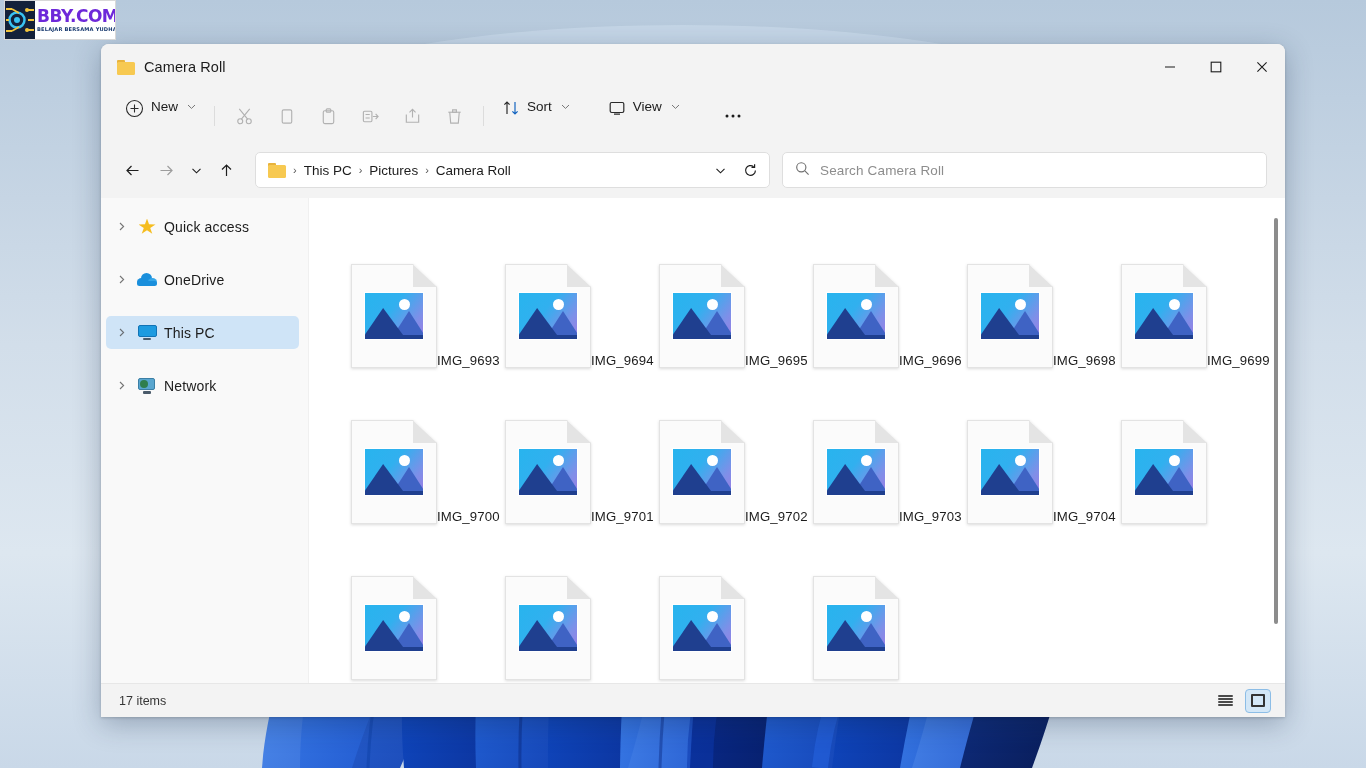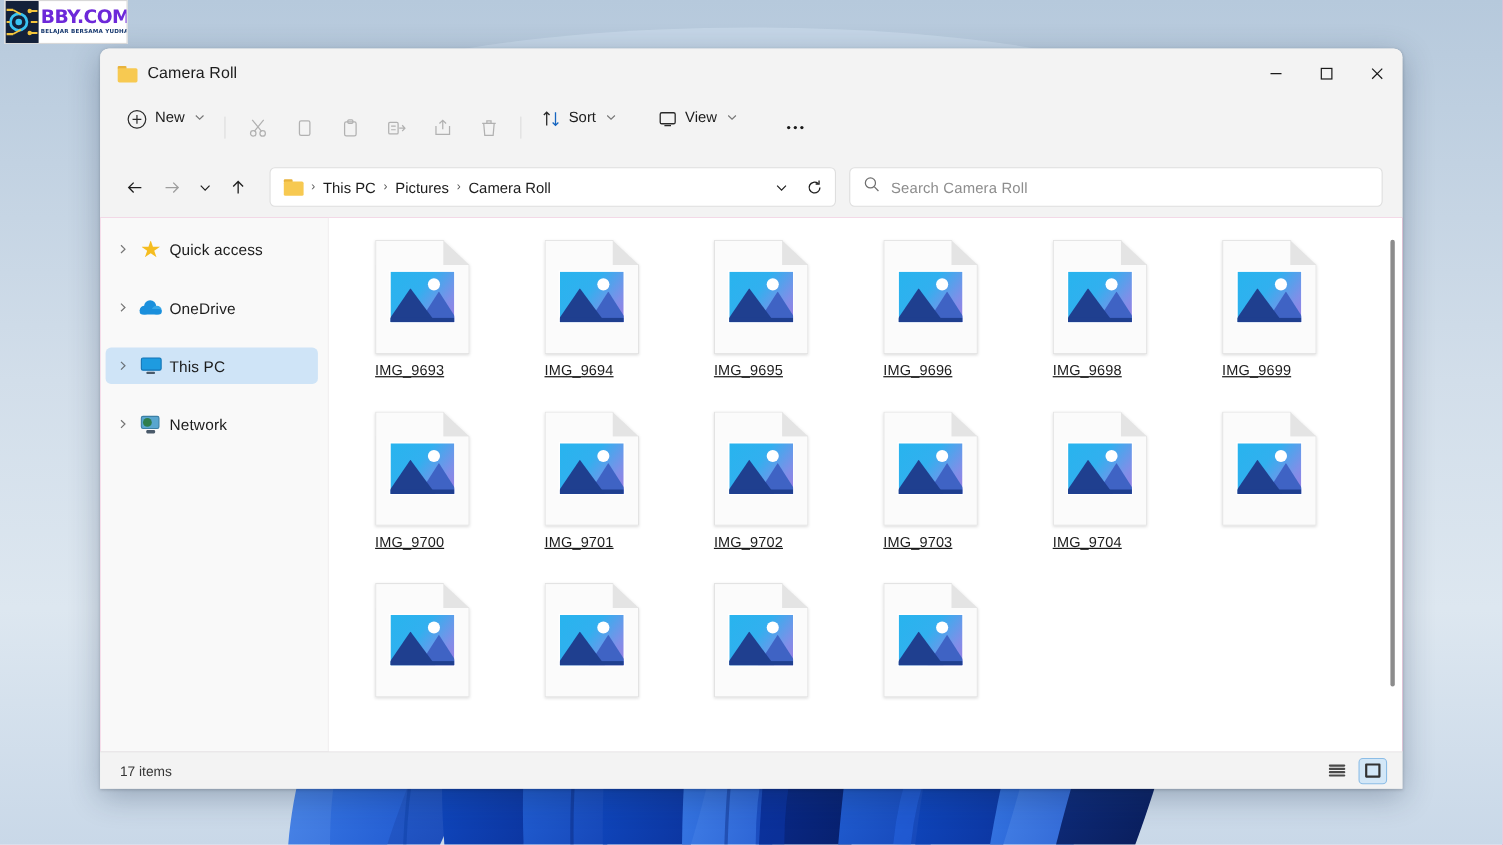--- a/index.html
+++ b/index.html
@@ -59,21 +59,21 @@
     font-weight: bold;
     letter-spacing: 0.18px;
     color: #16386e;
     margin-top: 2px;
     white-space: nowrap;
   }
 
   
   #explorer-window {
     position: absolute;
-    left: 91px; top: 44px;
+    left: 101px; top: 44px;
     width: 1184px; height: 673px;
     background: #f3f3f3;
     border-radius: 8px 8px 0 0;
     box-shadow: 0 7px 28px rgba(20,40,70,0.30), 0 1px 3px rgba(0,0,0,0.18);
     overflow: hidden;
     z-index: 20;
     display: flex;
     flex-direction: column;
   }
 
@@ -314,24 +314,23 @@
   #file-grid {
     display: grid;
     grid-template-columns: repeat(6, 154px);
     padding: 14px 0 0 42px;
     row-gap: 0;
   }
   .file-item {
     width: 154px;
     height: 156px;
     display: flex;
-    flex-direction: column;
-    align-items: flex-start;
+    flex-direction: row;
+    align-items: flex-end;
     padding-top: 6px;
-    text-decoration: underline;
   }
 
   
   .file-icon {
     width: 86px; height: 104px;
     position: relative;
     filter: drop-shadow(0 1px 1.5px rgba(0,0,0,0.14));
   }
   .file-icon .page {
     position: absolute; inset: 0;

